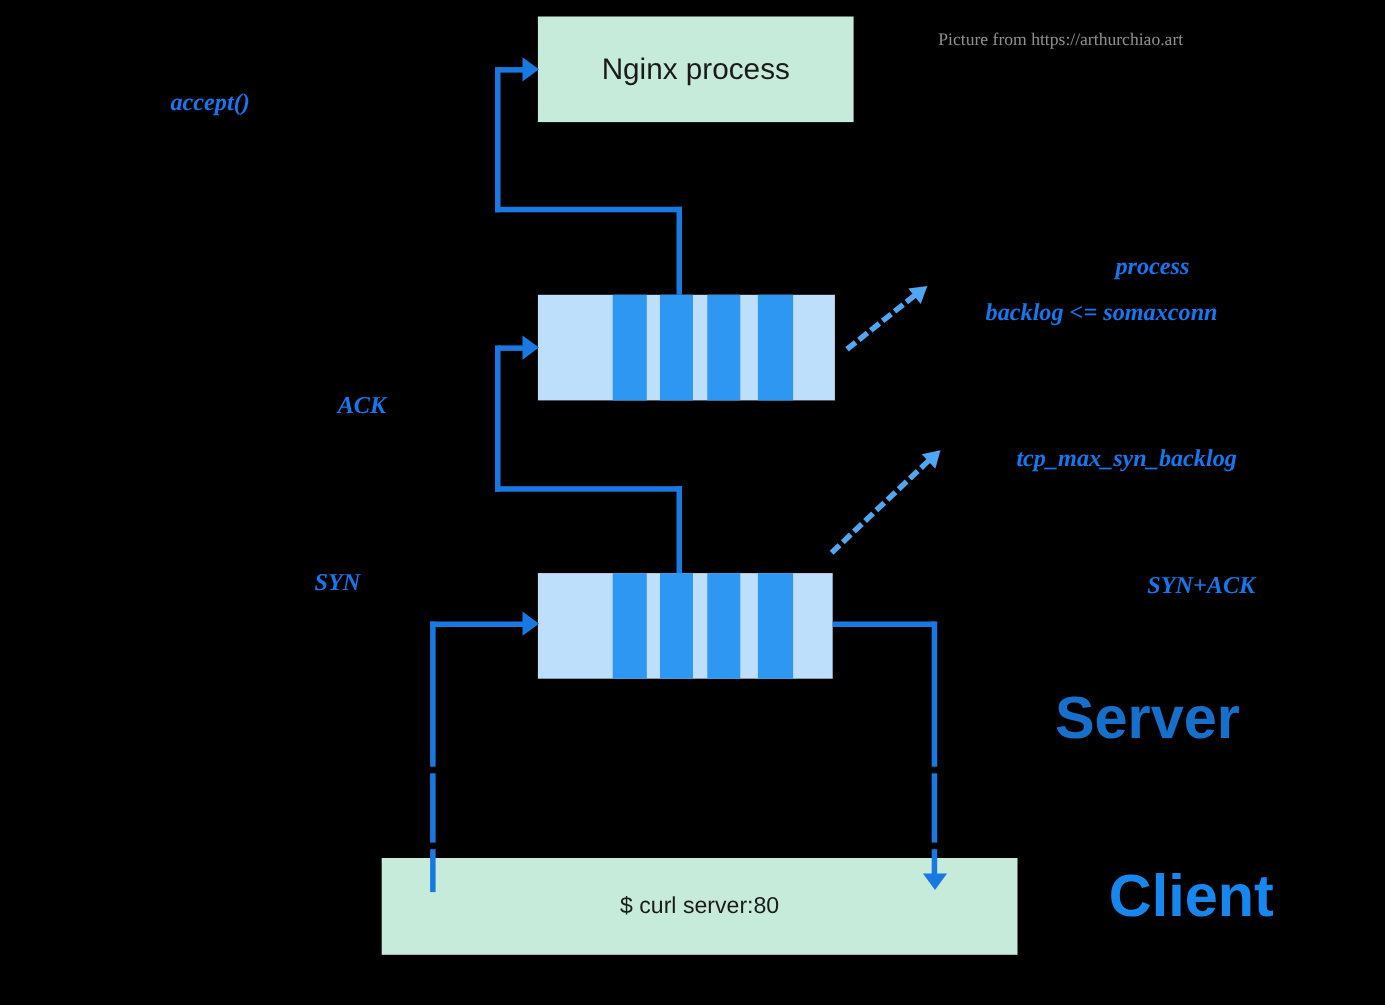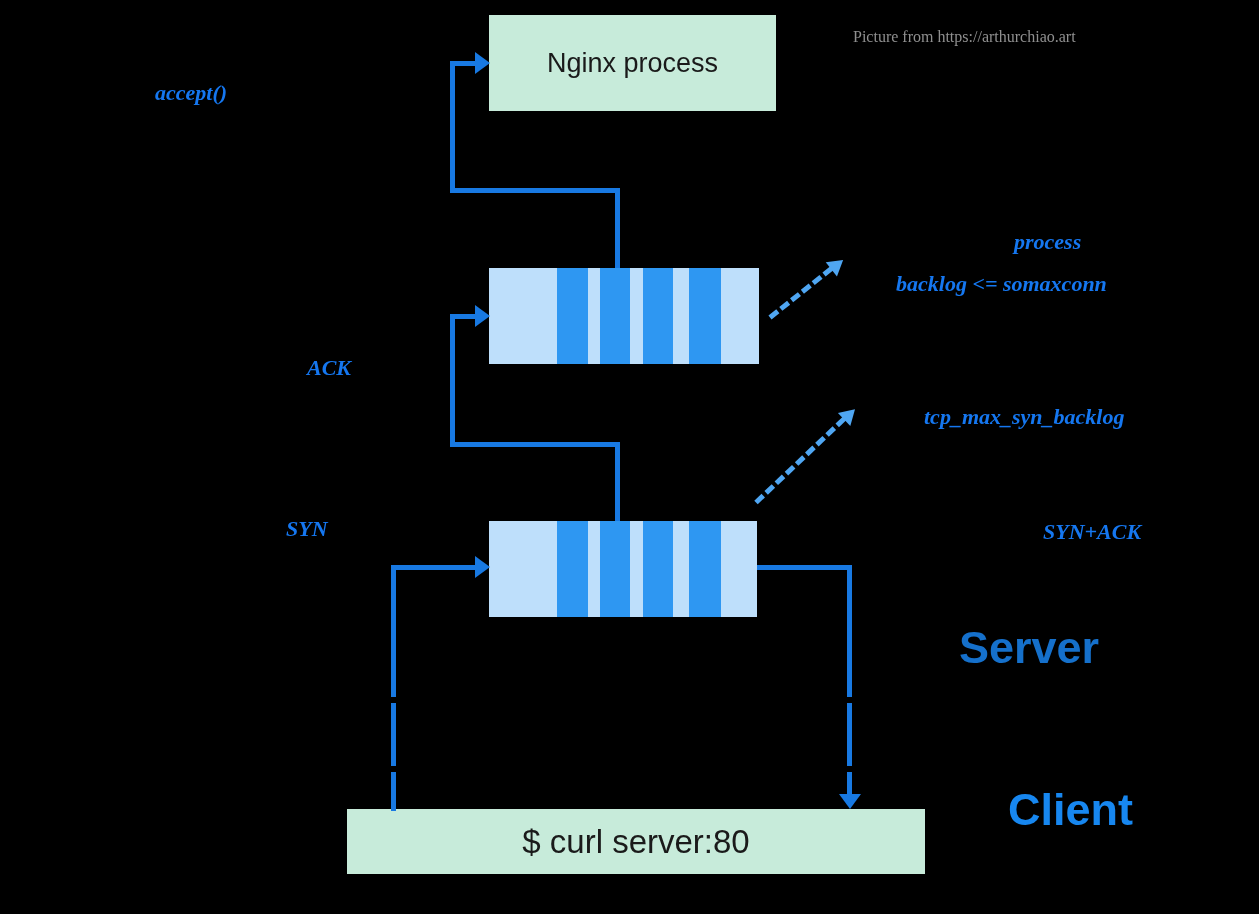--- a/index.html
+++ b/index.html
@@ -25,21 +25,21 @@
 
   
   .mint-box{
     position:absolute;
     background:var(--boxfill);
     color:#1a1a1a;
     display:flex;align-items:center;justify-content:center;
     font-family:"Liberation Sans", sans-serif;
   }
   #nginx-box{left:489px;top:15px;width:287px;height:96px;font-size:27px;}
-  #client-box{left:347px;top:809px;width:578px;height:65px;font-size:33px;}
+  #client-box{left:347px;top:780px;width:578px;height:88px;font-size:21px;}
 
   
   .queue{
     position:absolute;
     background:var(--qfill);
     height:96px;width:270px;left:489px;
   }
   #accept-queue{top:268px;}
   #syn-queue{top:521px;width:268px;}
   .stripe{position:absolute;top:0;bottom:0;background:var(--qstripe);}
@@ -92,21 +92,21 @@
   #lbl-ack{left:307px;top:355px;text-align:right;}
   #lbl-syn{left:250px;top:516px;margin-left:36px;}
   #lbl-synack{left:1043px;top:519px;}
   #lbl-backlog{left:1014px;top:229px;}
   #lbl-backlog-rule{left:896px;top:259px;margin-top:12px;}
   #lbl-tcpbacklog{left:924px;top:404px;}
 
   .big-lbl{
     position:absolute;
     font-family:"Liberation Sans", sans-serif;
-    font-weight:700;font-size:45px;white-space:nowrap;
+    font-weight:700;font-size:54px;white-space:nowrap;
   }
   #lbl-server{left:959px;top:622px;color:var(--server);}
   #lbl-client{left:964px;top:784px;color:var(--client);margin-left:44px;}
 
   #credit{
     position:absolute;left:853px;top:28px;
     color:var(--credit);
     font-family:Liberation Serif, serif;
     font-size:16px;white-space:nowrap;
   }

